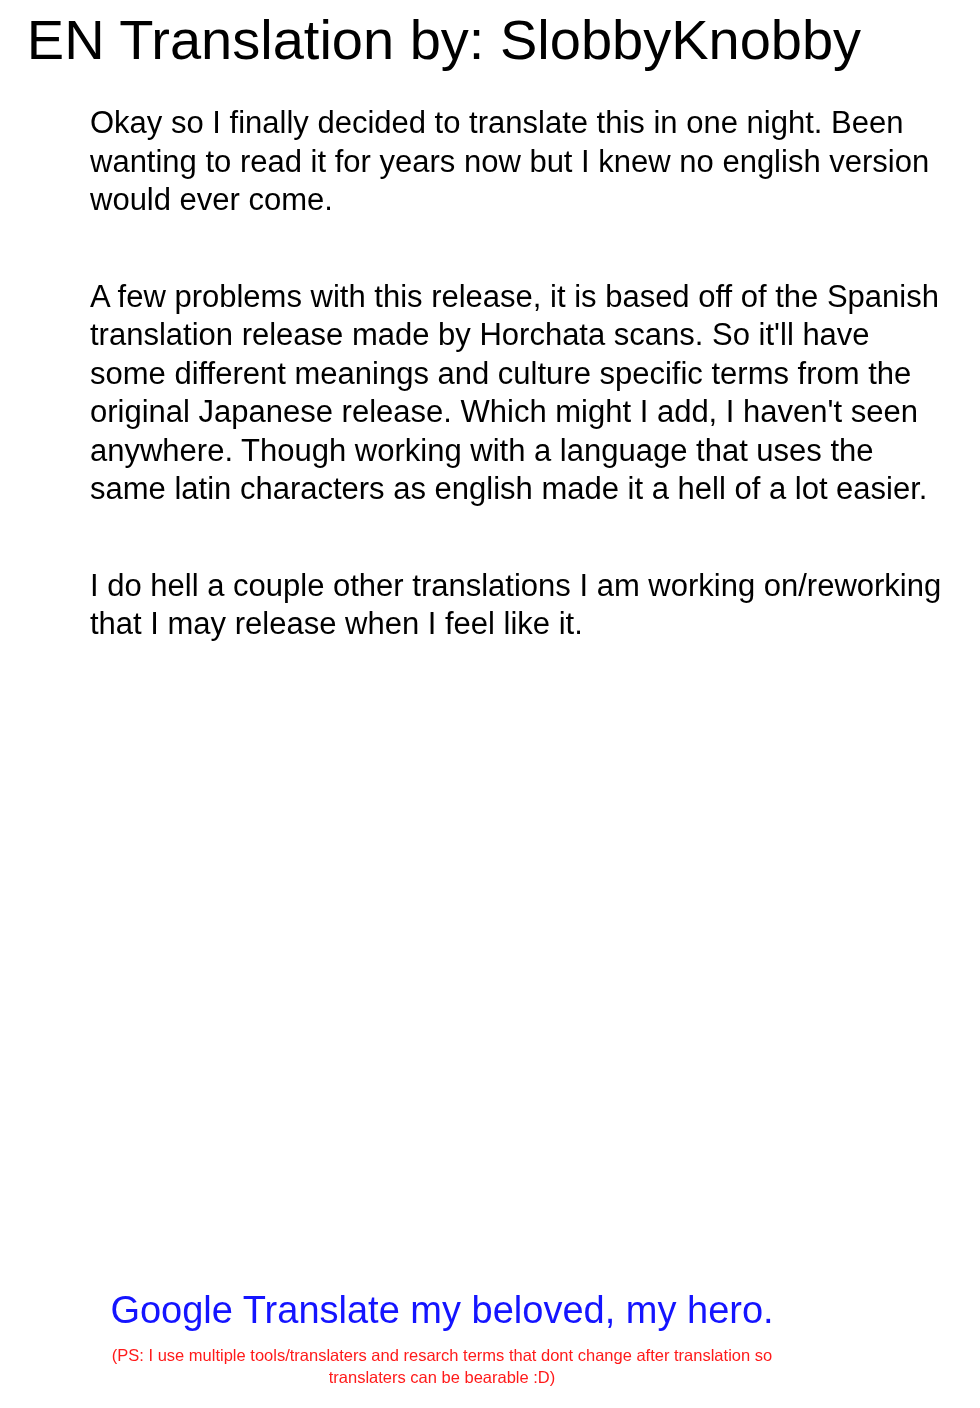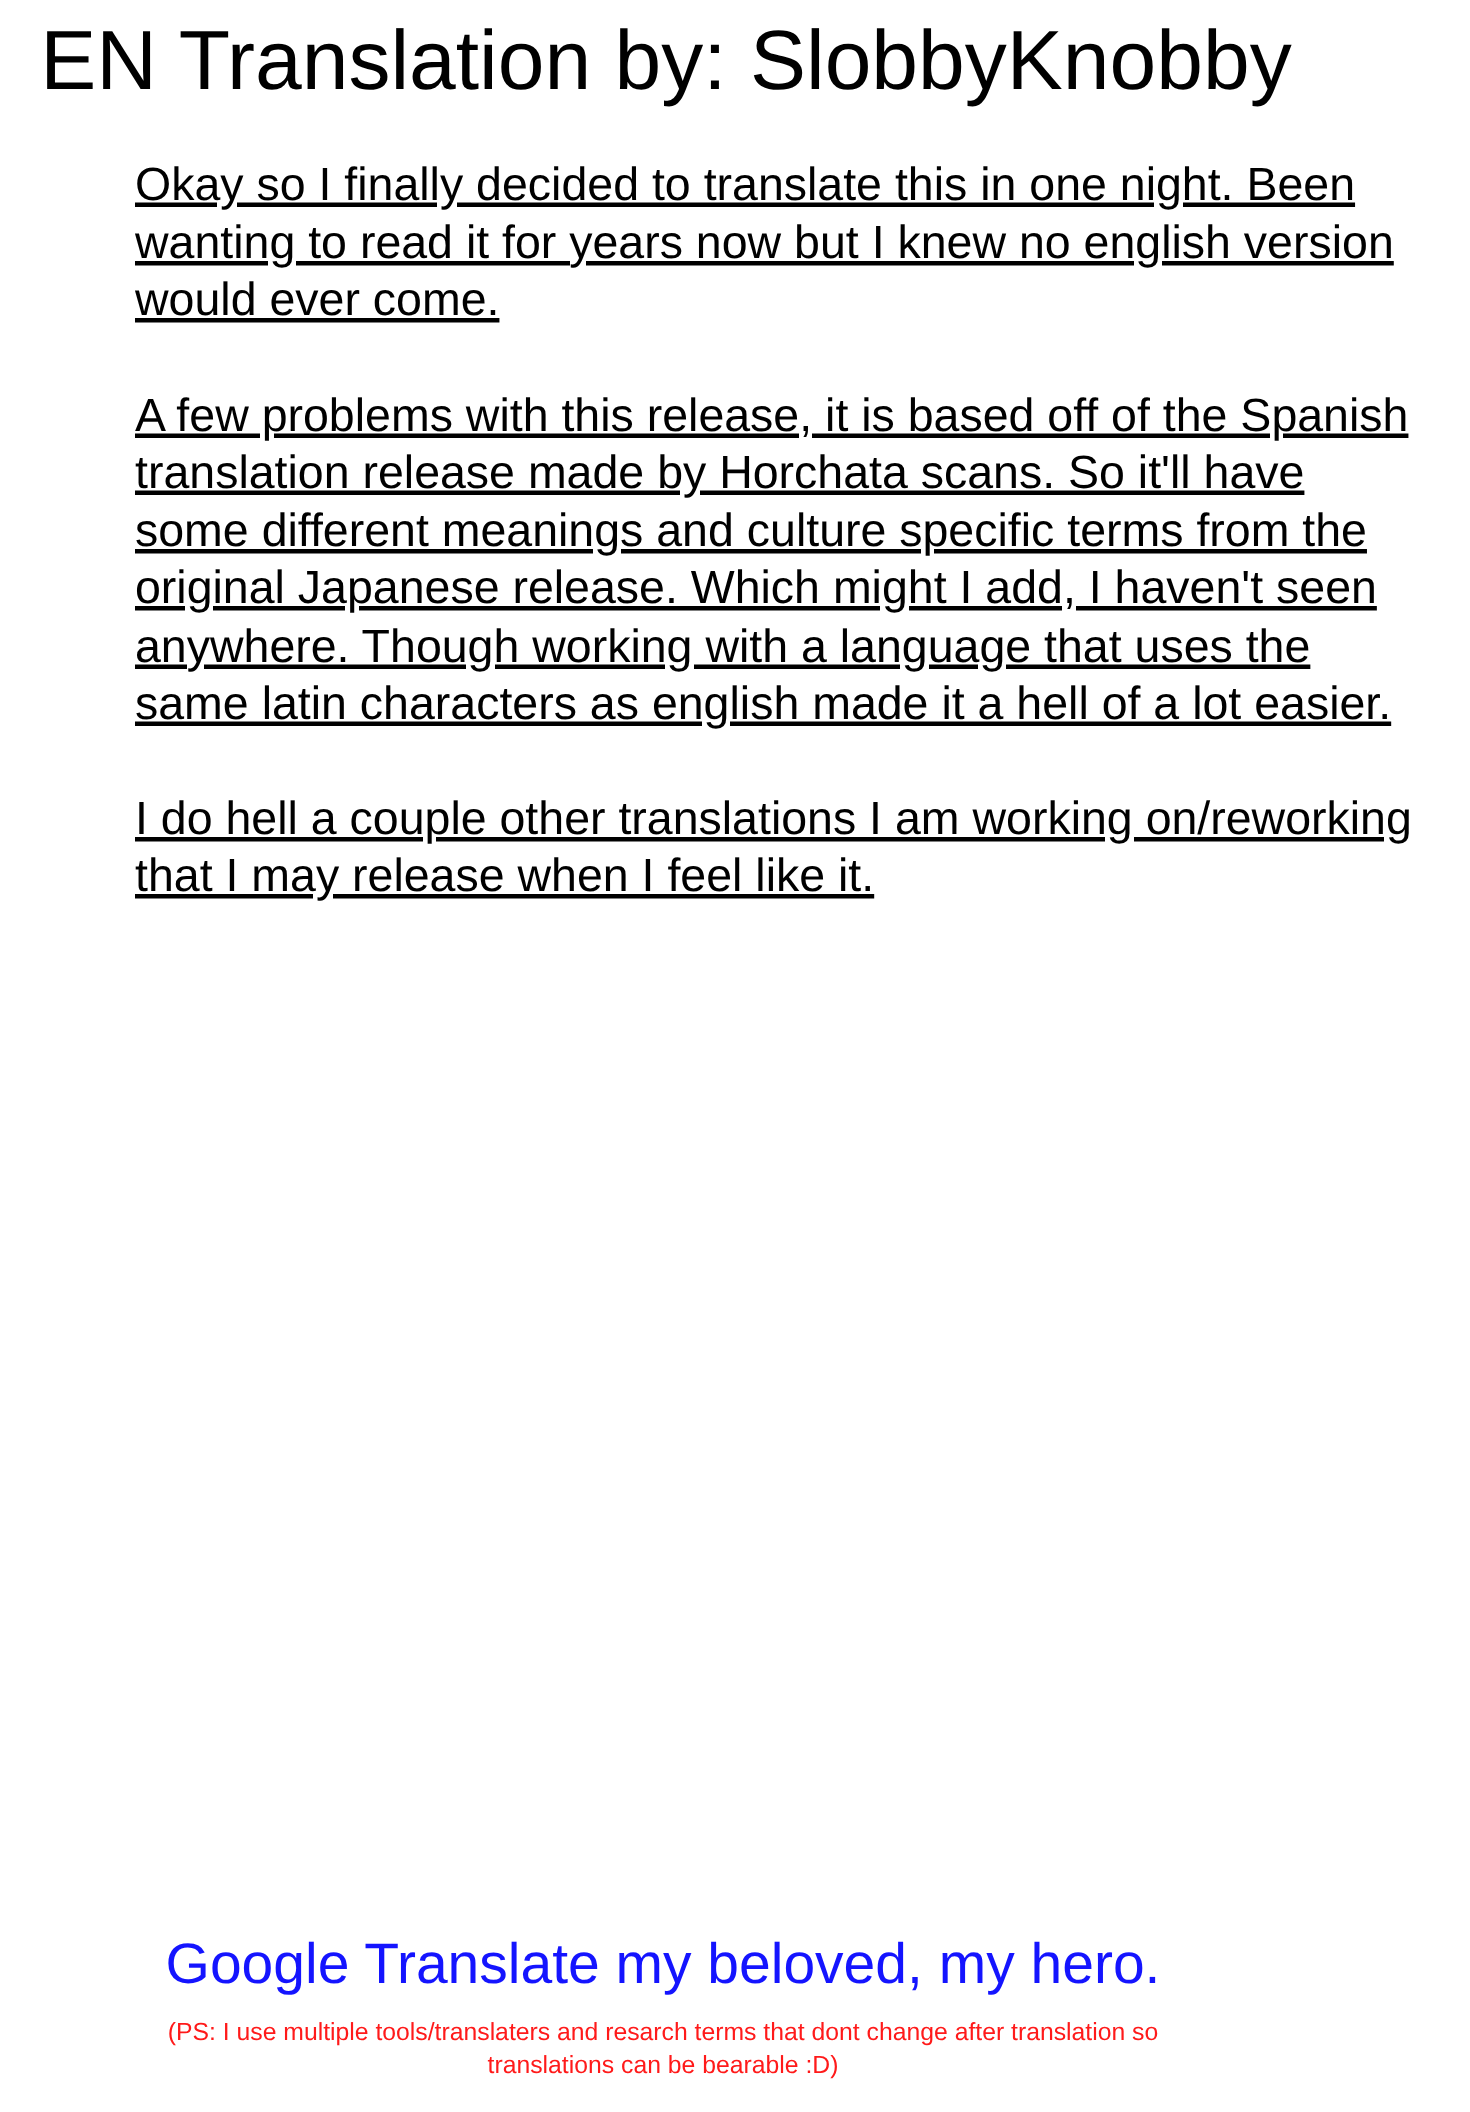--- a/index.html
+++ b/index.html
@@ -33,27 +33,26 @@
     white-space: nowrap;
   }
   .body-text {
     position: absolute;
     top: 104px;
     left: 90px;
     width: 860px;
     font-size: 31px;
     line-height: 38.5px;
     color: #000000;
-    text-decoration: underline;
   }
   .para {
     margin: 0;
   }
   .para + .para {
-    margin-top: 38px;
+    margin-top: 58px;
   }
   .footer {
     position: absolute;
     left: 0;
     top: 1288px;
     width: 884px;
     text-align: center;
   }
   .footer-main {
     font-size: 38px;
@@ -81,17 +80,17 @@
   <div class="body-text">
     <p class="para">Okay so I finally decided to translate this in one night. Been wanting to read it for years now but I knew no english version would ever come.</p>
     <p class="para">A few problems with this release, it is based off of the Spanish translation release made by Horchata scans. So it'll have some different meanings and culture specific terms from the original Japanese release. Which might I add, I haven't seen anywhere. Though working with a language that uses the same latin characters as english made it a hell of a lot easier.</p>
     <p class="para">I do hell a couple other translations I am working on/reworking that I may release when I feel like it.</p>
   </div>
 
   <div class="footer">
     <div class="footer-main">Google Translate my beloved, my hero.</div>
     <div class="footer-note">
       <span>(PS: I use multiple tools/translaters and resarch terms that dont change after translation so</span>
-      <span>translations can be bearable :D)</span>
+      <span>translaters can be bearable :D)</span>
     </div>
   </div>
 
 </div>
 
 </body></html>

